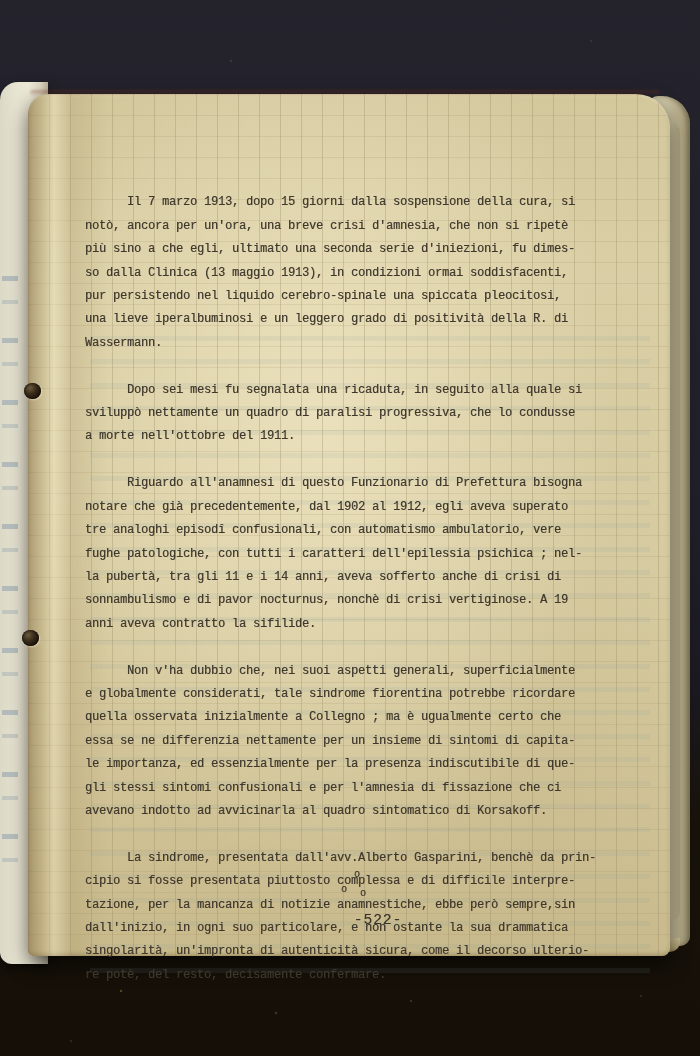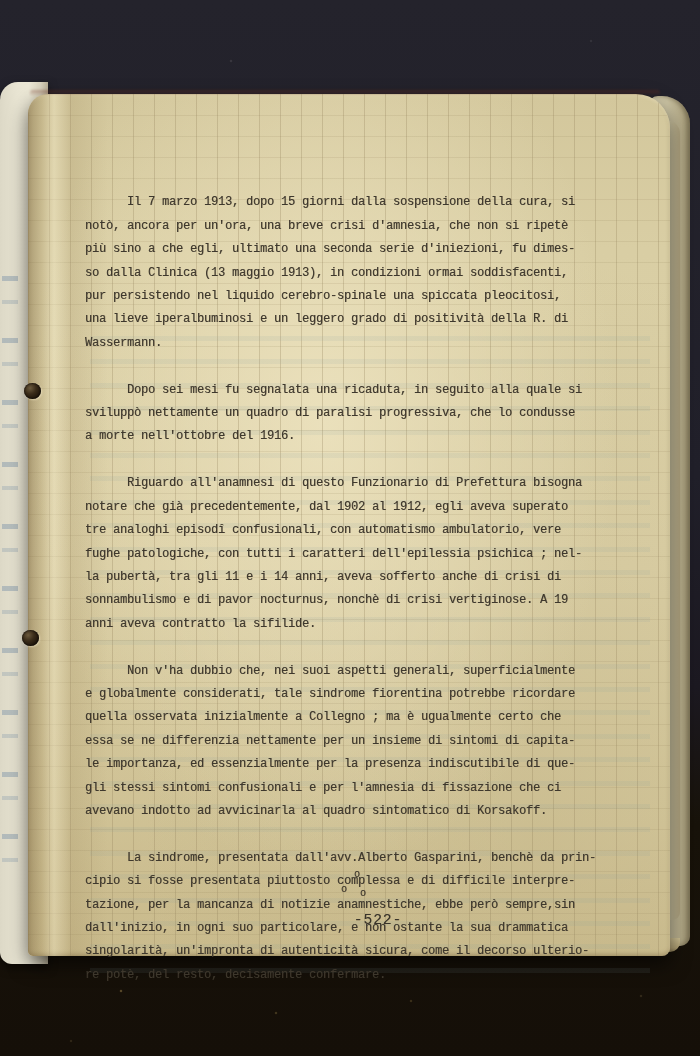--- a/index.html
+++ b/index.html
@@ -134,21 +134,21 @@
     <div class="text-block">
       <p>Il 7 marzo 1913, dopo 15 giorni dalla sospensione della cura, si
 notò, ancora per un'ora, una breve crisi d'amnesia, che non si ripetè
 più sino a che egli, ultimato una seconda serie d'iniezioni, fu dimes-
 so dalla Clinica (13 maggio 1913), in condizioni ormai soddisfacenti,
 pur persistendo nel liquido cerebro-spinale una spiccata pleocitosi,
 una lieve iperalbuminosi e un leggero grado di positività della R. di
 Wassermann.</p>
       <p>Dopo sei mesi fu segnalata una ricaduta, in seguito alla quale si
 sviluppò nettamente un quadro di paralisi progressiva, che lo condusse
-a morte nell'ottobre del 1916.</p>
+a morte nell'ottobre del 1911.</p>
       <p>Riguardo all'anamnesi di questo Funzionario di Prefettura bisogna
 notare che già precedentemente, dal 1902 al 1912, egli aveva superato
 tre analoghi episodî confusionali, con automatismo ambulatorio, vere
 fughe patologiche, con tutti i caratteri dell'epilessia psichica ; nel-
 la pubertà, tra gli 11 e i 14 anni, aveva sofferto anche di crisi di
 sonnambulismo e di pavor nocturnus, nonchè di crisi vertiginose. A 19
 anni aveva contratto la sifilide.</p>
       <p>Non v'ha dubbio che, nei suoi aspetti generali, superficialmente
 e globalmente considerati, tale sindrome fiorentina potrebbe ricordare
 quella osservata inizialmente a Collegno ; ma è ugualmente certo che

